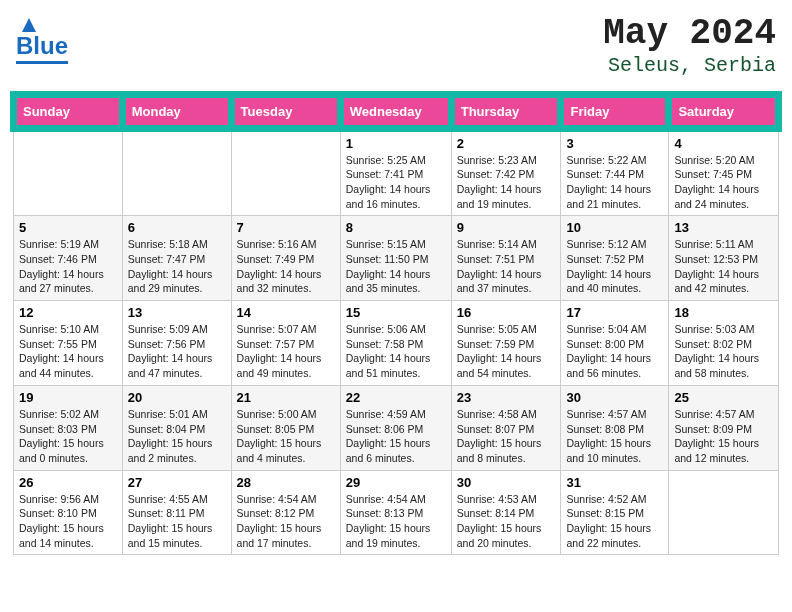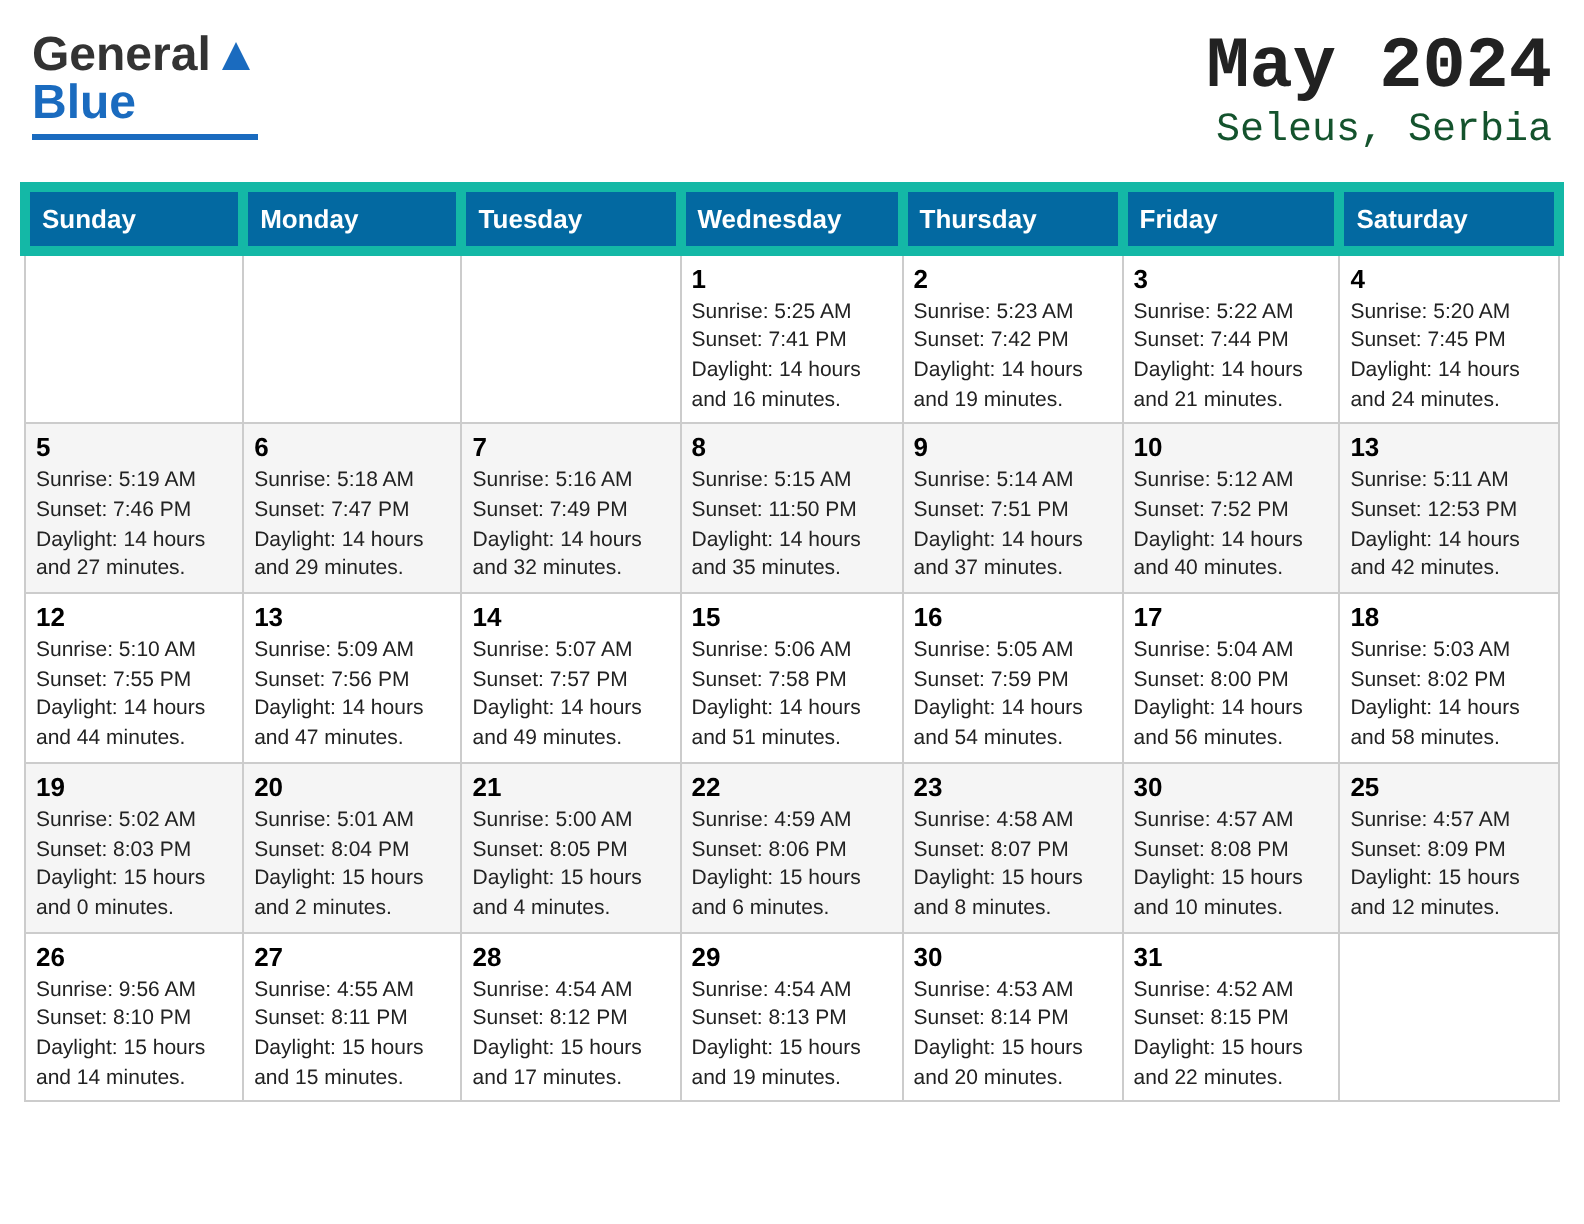--- a/index.html
+++ b/index.html
@@ -35,27 +35,27 @@
     .location {
       font-size: 20px;
       color: #14532d;
     }
     .calendar {
       width: 100%;
       border-collapse: collapse;
       font-size: 11px;
     }
     .calendar th {
-      background: #0369a1;
+      background: #ec4899;
       color: #fff;
       text-align: left;
       padding: 6px 6px;
       font-size: 13px;
       font-weight: bold;
-      border: 5px solid #14b8a6;
+      border: 7px solid #14b8a6;
     }
     .calendar td {
       vertical-align: top;
       border: 1px solid #ccc;
       padding: 4px 5px;
       width: 113px;
       min-height: 80px;
       background: #fff;
     }
     .calendar tr:nth-child(even) td {
@@ -74,21 +74,20 @@
     .empty-cell {
       background: #fff !important;
     }
   </style>
 </head>
 <body>
 
 <div class="header">
   <div class="logo">
     <div style="display:flex;align-items:center;">
-      <span style="font-size:24px;font-weight:bold;color:#333;">General</span>
       <svg width="22" height="22" viewBox="0 0 22 22" style="margin-left:2px;">
         <polygon points="4,18 18,18 11,4" fill="#1a6bbf"></polygon>
       </svg>
     </div>
     <div style="display:flex;align-items:flex-end;margin-top:-4px;">
       <span style="font-size:24px;font-weight:bold;color:#1a6bbf;">Blue</span>
     </div>
     <div style="height:3px;background:#1a6bbf;width:100%;margin-top:1px;"></div>
   </div>
   <div class="title-block">

